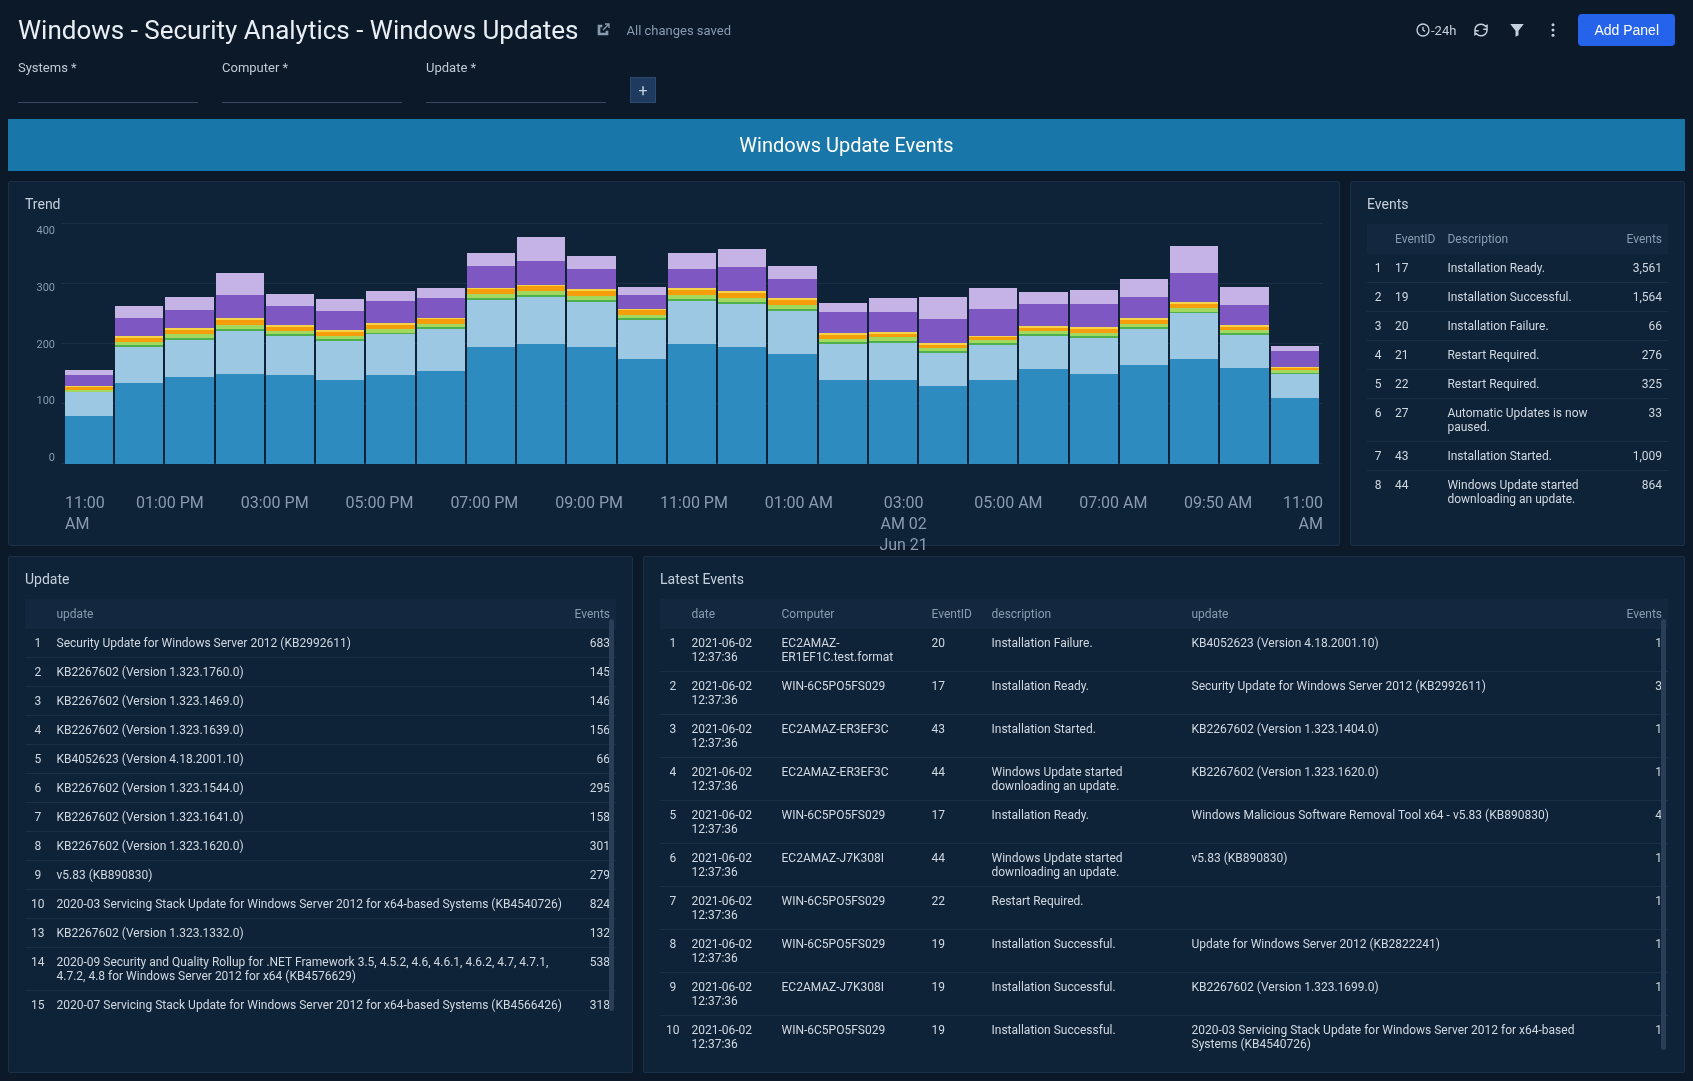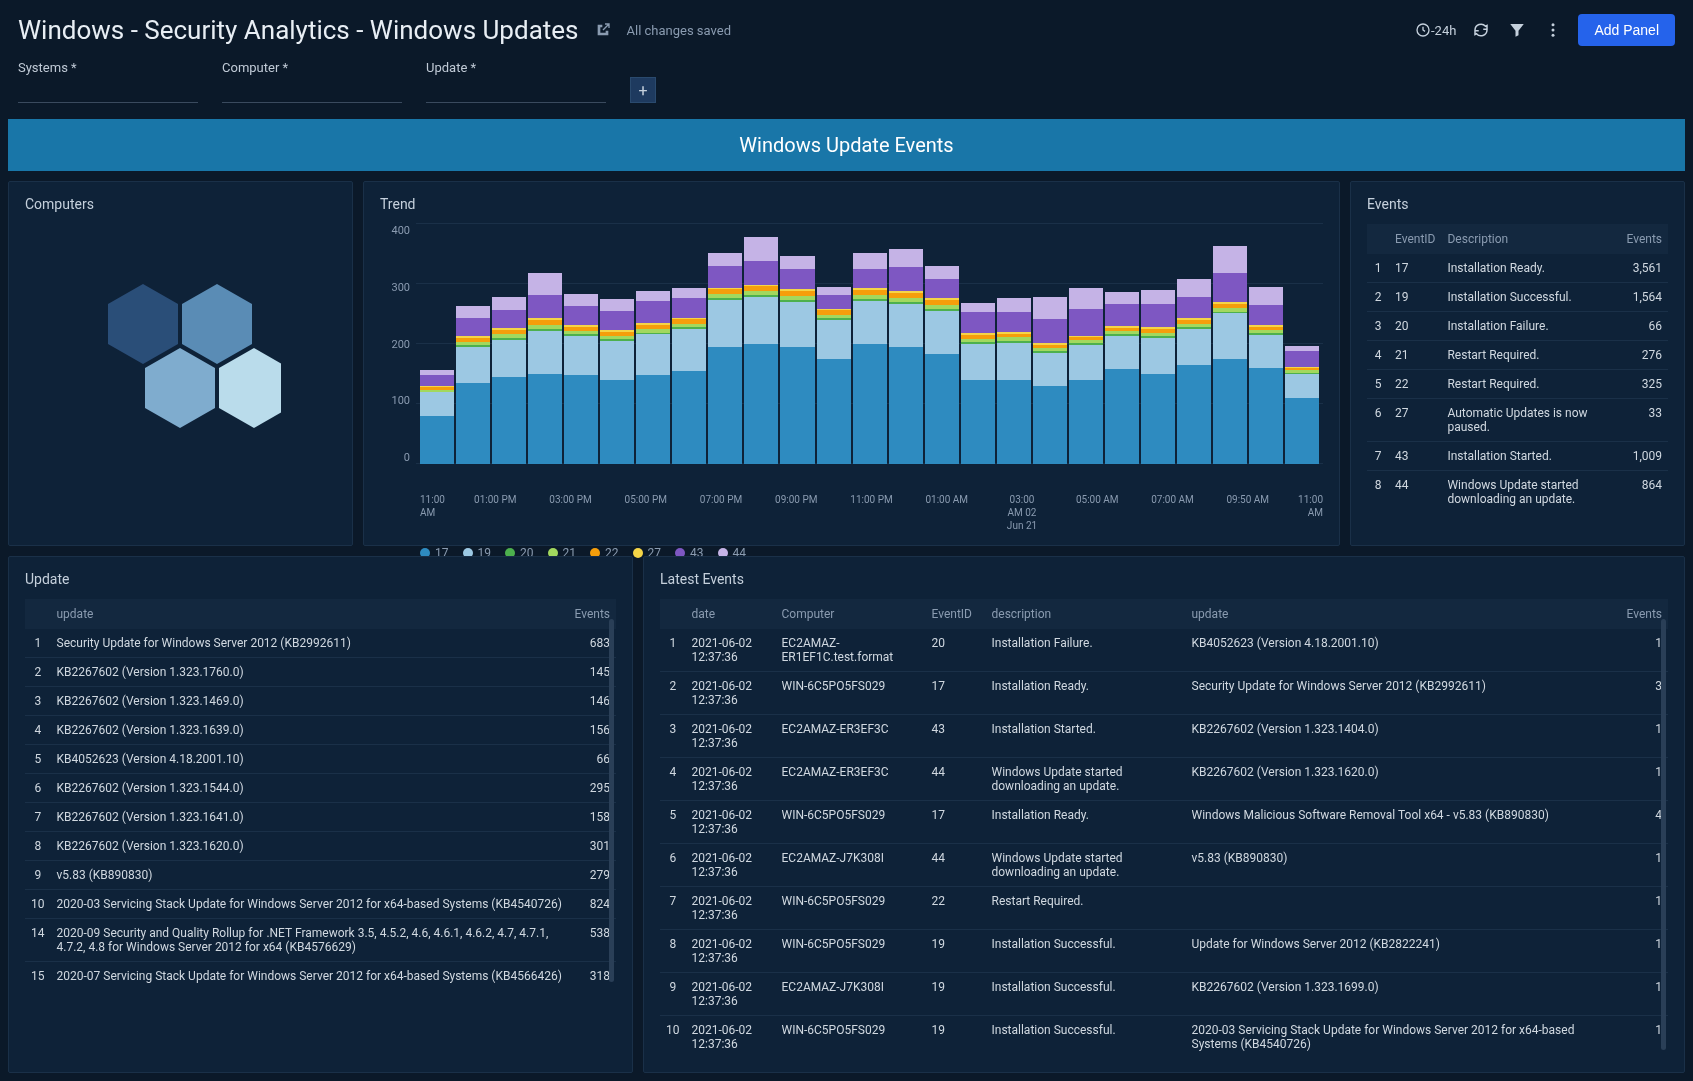--- a/index.html
+++ b/index.html
@@ -69,21 +69,21 @@
 
 .chart-area { height:265px; position:relative; display:flex; }
 .y-axis { display:flex; flex-direction:column; justify-content:space-between; width:36px; text-align:right; color:#8a9bb0; font-size:11px; padding-right:6px; height:240px;}
 .bars-region { flex:1; position:relative; }
 .bars-grid { position:absolute; left:0; right:0; top:0; height:240px; }
 .grid-line { position:absolute; left:0; right:0; border-top:1px solid #1a3048; }
 .bars { display:flex; align-items:flex-end; height:240px; gap:2px; padding:0 4px; position:relative; }
 .bar-col { flex:1; display:flex; flex-direction:column-reverse; }
 .seg { width:100%; }
 .x-labels { display:flex; padding-left:40px; margin-top:4px; }
-.x-label { flex:2; text-align:center; color:#8a9bb0; font-size:10px; line-height:1.3; }
+.x-label { flex:2; text-align:center; color:#8a9bb0; font-size:16px; line-height:1.3; }
 .x-label:first-child { flex:1; text-align:left;}
 .x-label:last-child { flex:1; text-align:right;}
 .legend { display:flex; gap:14px; padding-left:40px; margin-top:14px; }
 .legend-item { display:flex; align-items:center; gap:5px; color:#8a9bb0; font-size:12px; }
 .legend-dot { width:10px; height:10px; border-radius:50%; }
 
 .tbl { width:100%; border-collapse:collapse; }
 .tbl th { text-align:left; color:#8a9bb0; font-weight:400; font-size:12px; padding:8px 6px; background:#13283f; }
 .tbl th.num, .tbl td.num { text-align:right; }
 .tbl td { padding:7px 6px; color:#d0d8e0; font-size:12px; vertical-align:top; border-top:1px solid #1a3048;}
@@ -147,33 +147,20 @@
     <label class="filter-label">Update *</label>
     <input class="filter-input" style="">
   </div>
   <div class="filter-add-btn">+</div>
 </div>
 
 <div class="main">
   <div class="banner">Windows Update Events</div>
 
   <div class="row">
-    <div class="panel computers-panel">
-      <div class="panel-title">Computers</div>
-      <div class="hex-cluster">
-        <svg class="hex-svg" viewBox="0 0 200 200">
-          <g transform="translate(100,100)">
-            <polygon points="0,-40 35,-20 35,20 0,40 -35,20 -35,-20" fill="#2a4e78" transform="translate(-38,-30)"></polygon>
-            <polygon points="0,-40 35,-20 35,20 0,40 -35,20 -35,-20" fill="#5a8cb5" transform="translate(36,-30)"></polygon>
-            <polygon points="0,-40 35,-20 35,20 0,40 -35,20 -35,-20" fill="#7facce" transform="translate(-1,34)"></polygon>
-            <polygon points="0,-40 35,-20 35,20 0,40 -35,20 -35,-20" fill="#badceb" transform="translate(73,34)"></polygon>
-          </g>
-        </svg>
-      </div>
-    </div>
 
     <div class="panel trend-panel">
       <div class="panel-title">Trend</div>
       <div class="chart-area">
         <div class="y-axis" id="y-axis">
             <div>400</div>
             <div>300</div>
             <div>200</div>
             <div>100</div>
             <div>0</div>
@@ -615,20 +602,25 @@
                 <td class="row-num">9</td>
                 <td>v5.83 (KB890830)</td>
                 <td class="num">279</td>
               </tr>
               <tr>
                 <td class="row-num">10</td>
                 <td>2020-03 Servicing Stack Update for Windows Server 2012 for x64-based Systems (KB4540726)</td>
                 <td class="num">824</td>
               </tr>
               <tr>
+                <td class="row-num">13</td>
+                <td>KB2267602 (Version 1.323.1332.0)</td>
+                <td class="num">132</td>
+              </tr>
+              <tr>
                 <td class="row-num">14</td>
                 <td>2020-09 Security and Quality Rollup for .NET Framework 3.5, 4.5.2, 4.6, 4.6.1, 4.6.2, 4.7, 4.7.1, 4.7.2, 4.8 for Windows Server 2012 for x64 (KB4576629)</td>
                 <td class="num">538</td>
               </tr>
               <tr>
                 <td class="row-num">15</td>
                 <td>2020-07 Servicing Stack Update for Windows Server 2012 for x64-based Systems (KB4566426)</td>
                 <td class="num">318</td>
               </tr>
             </tbody>

